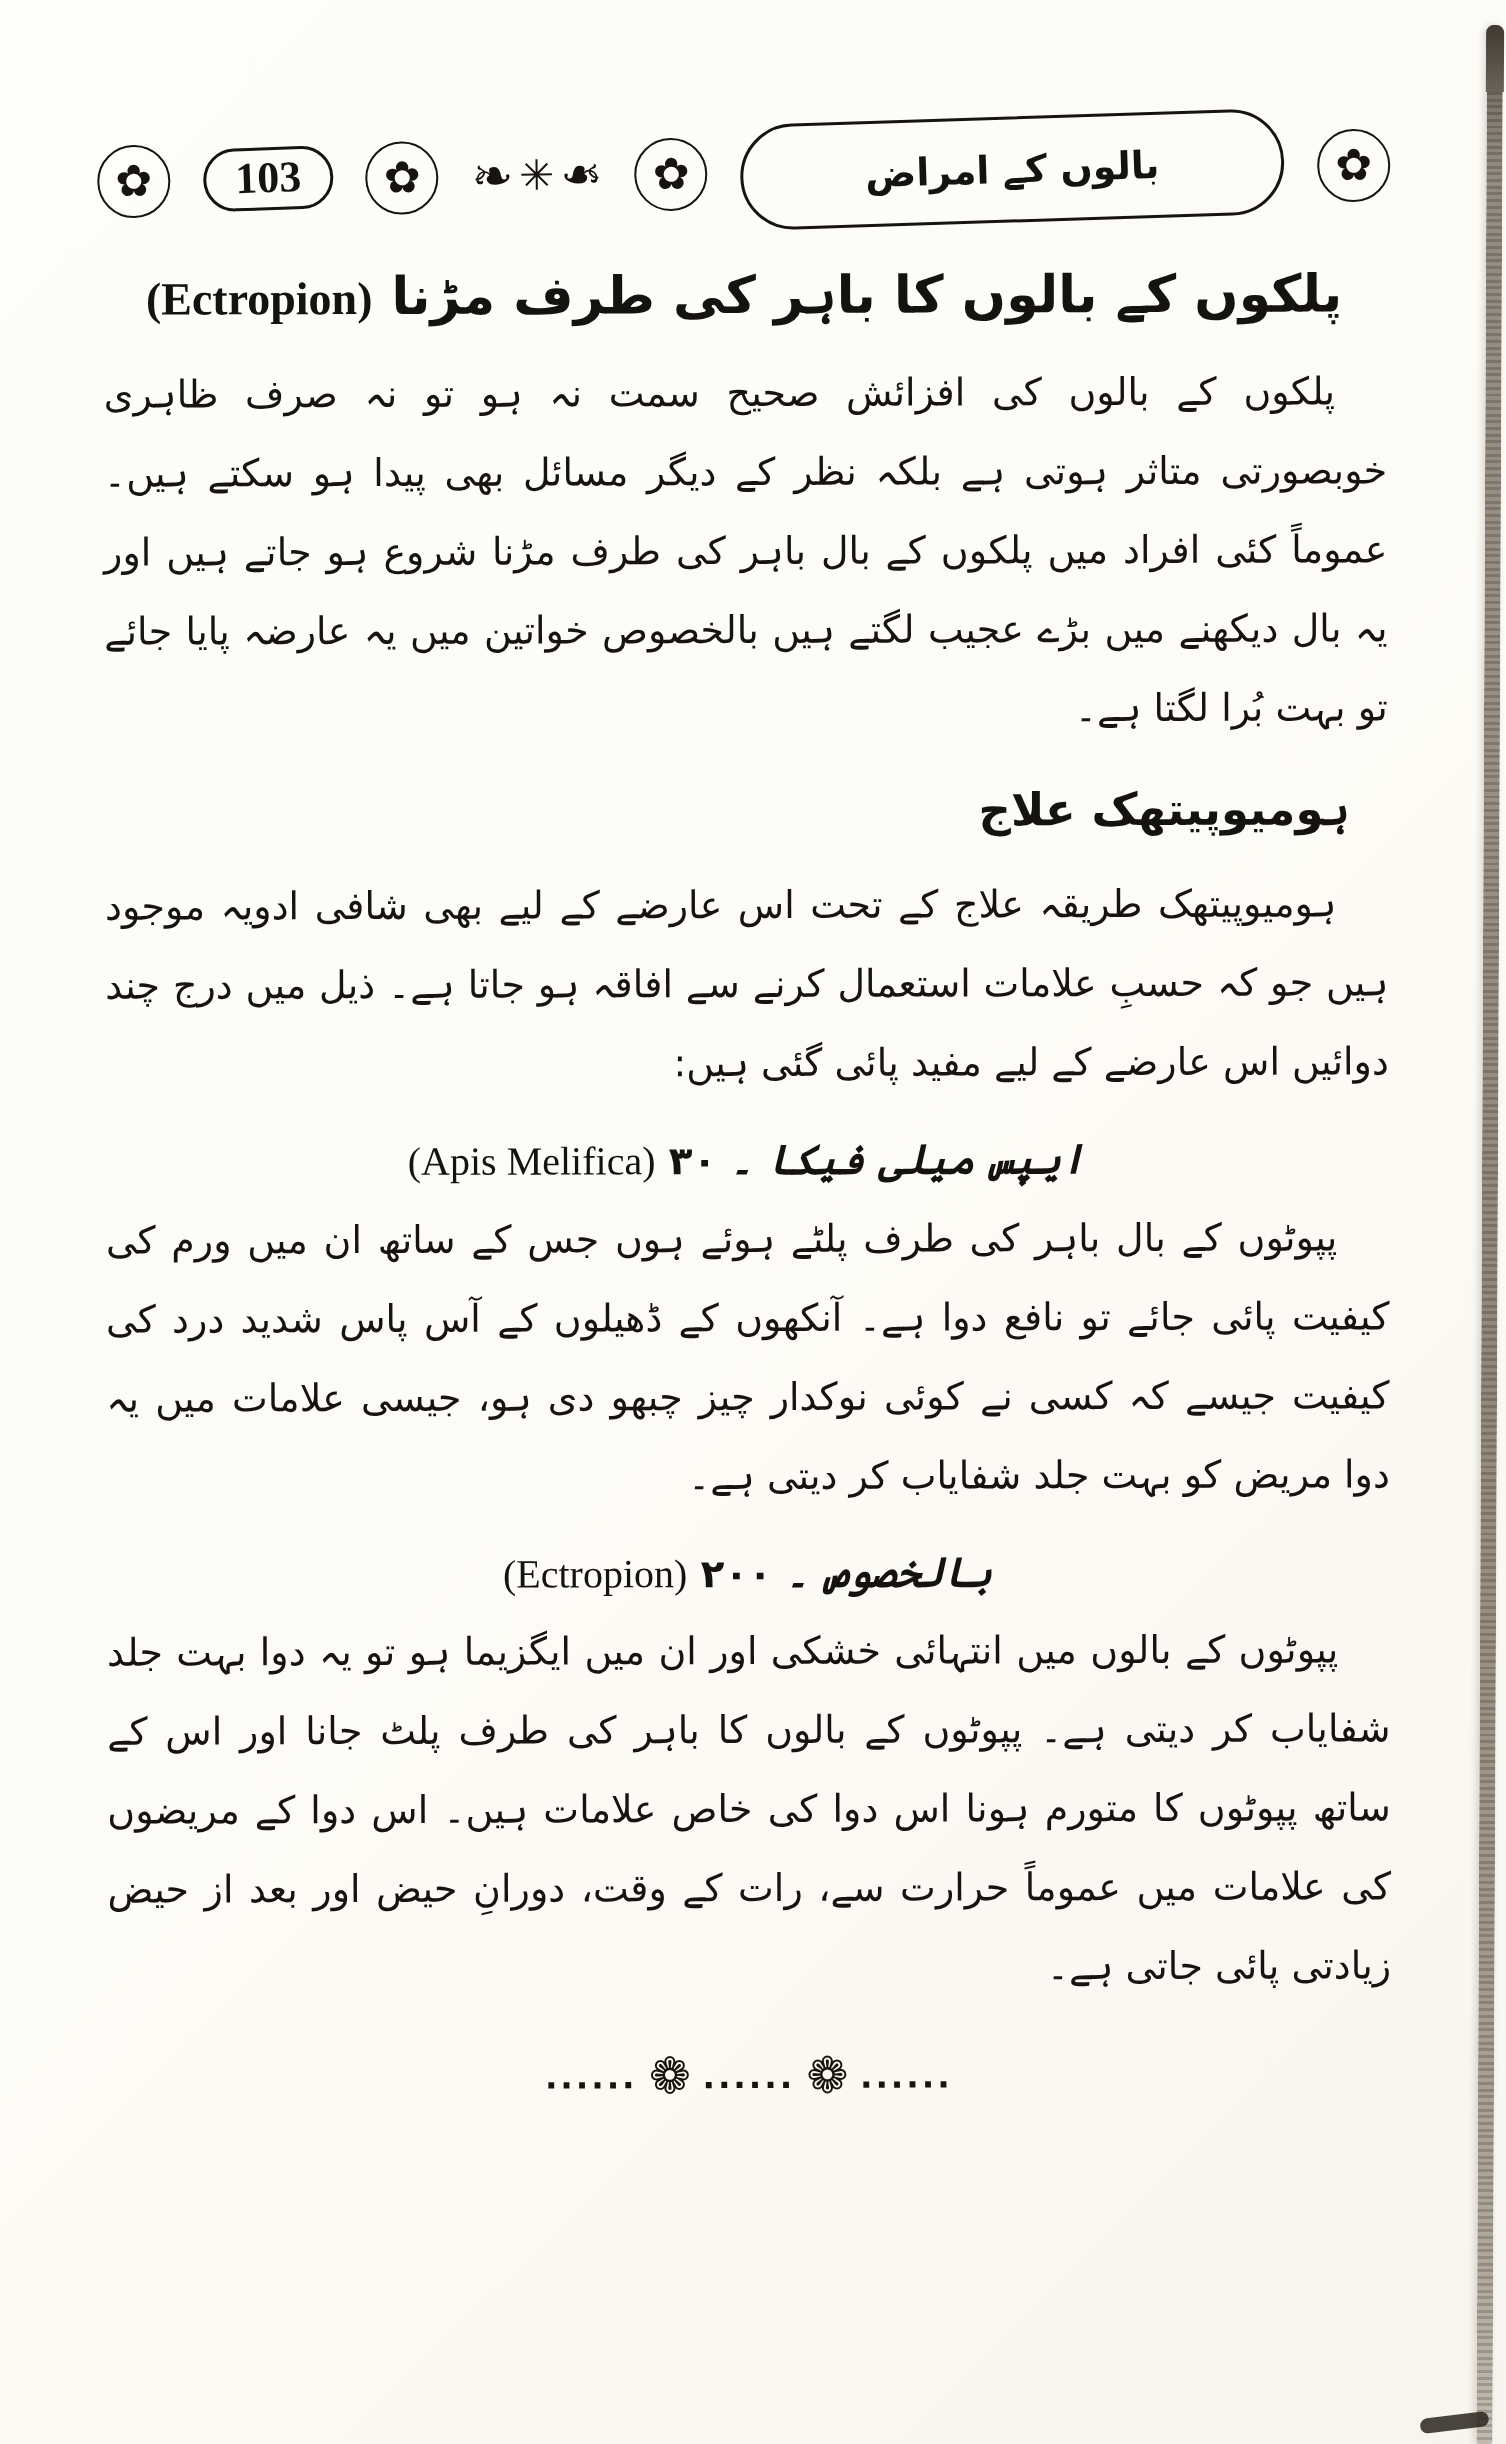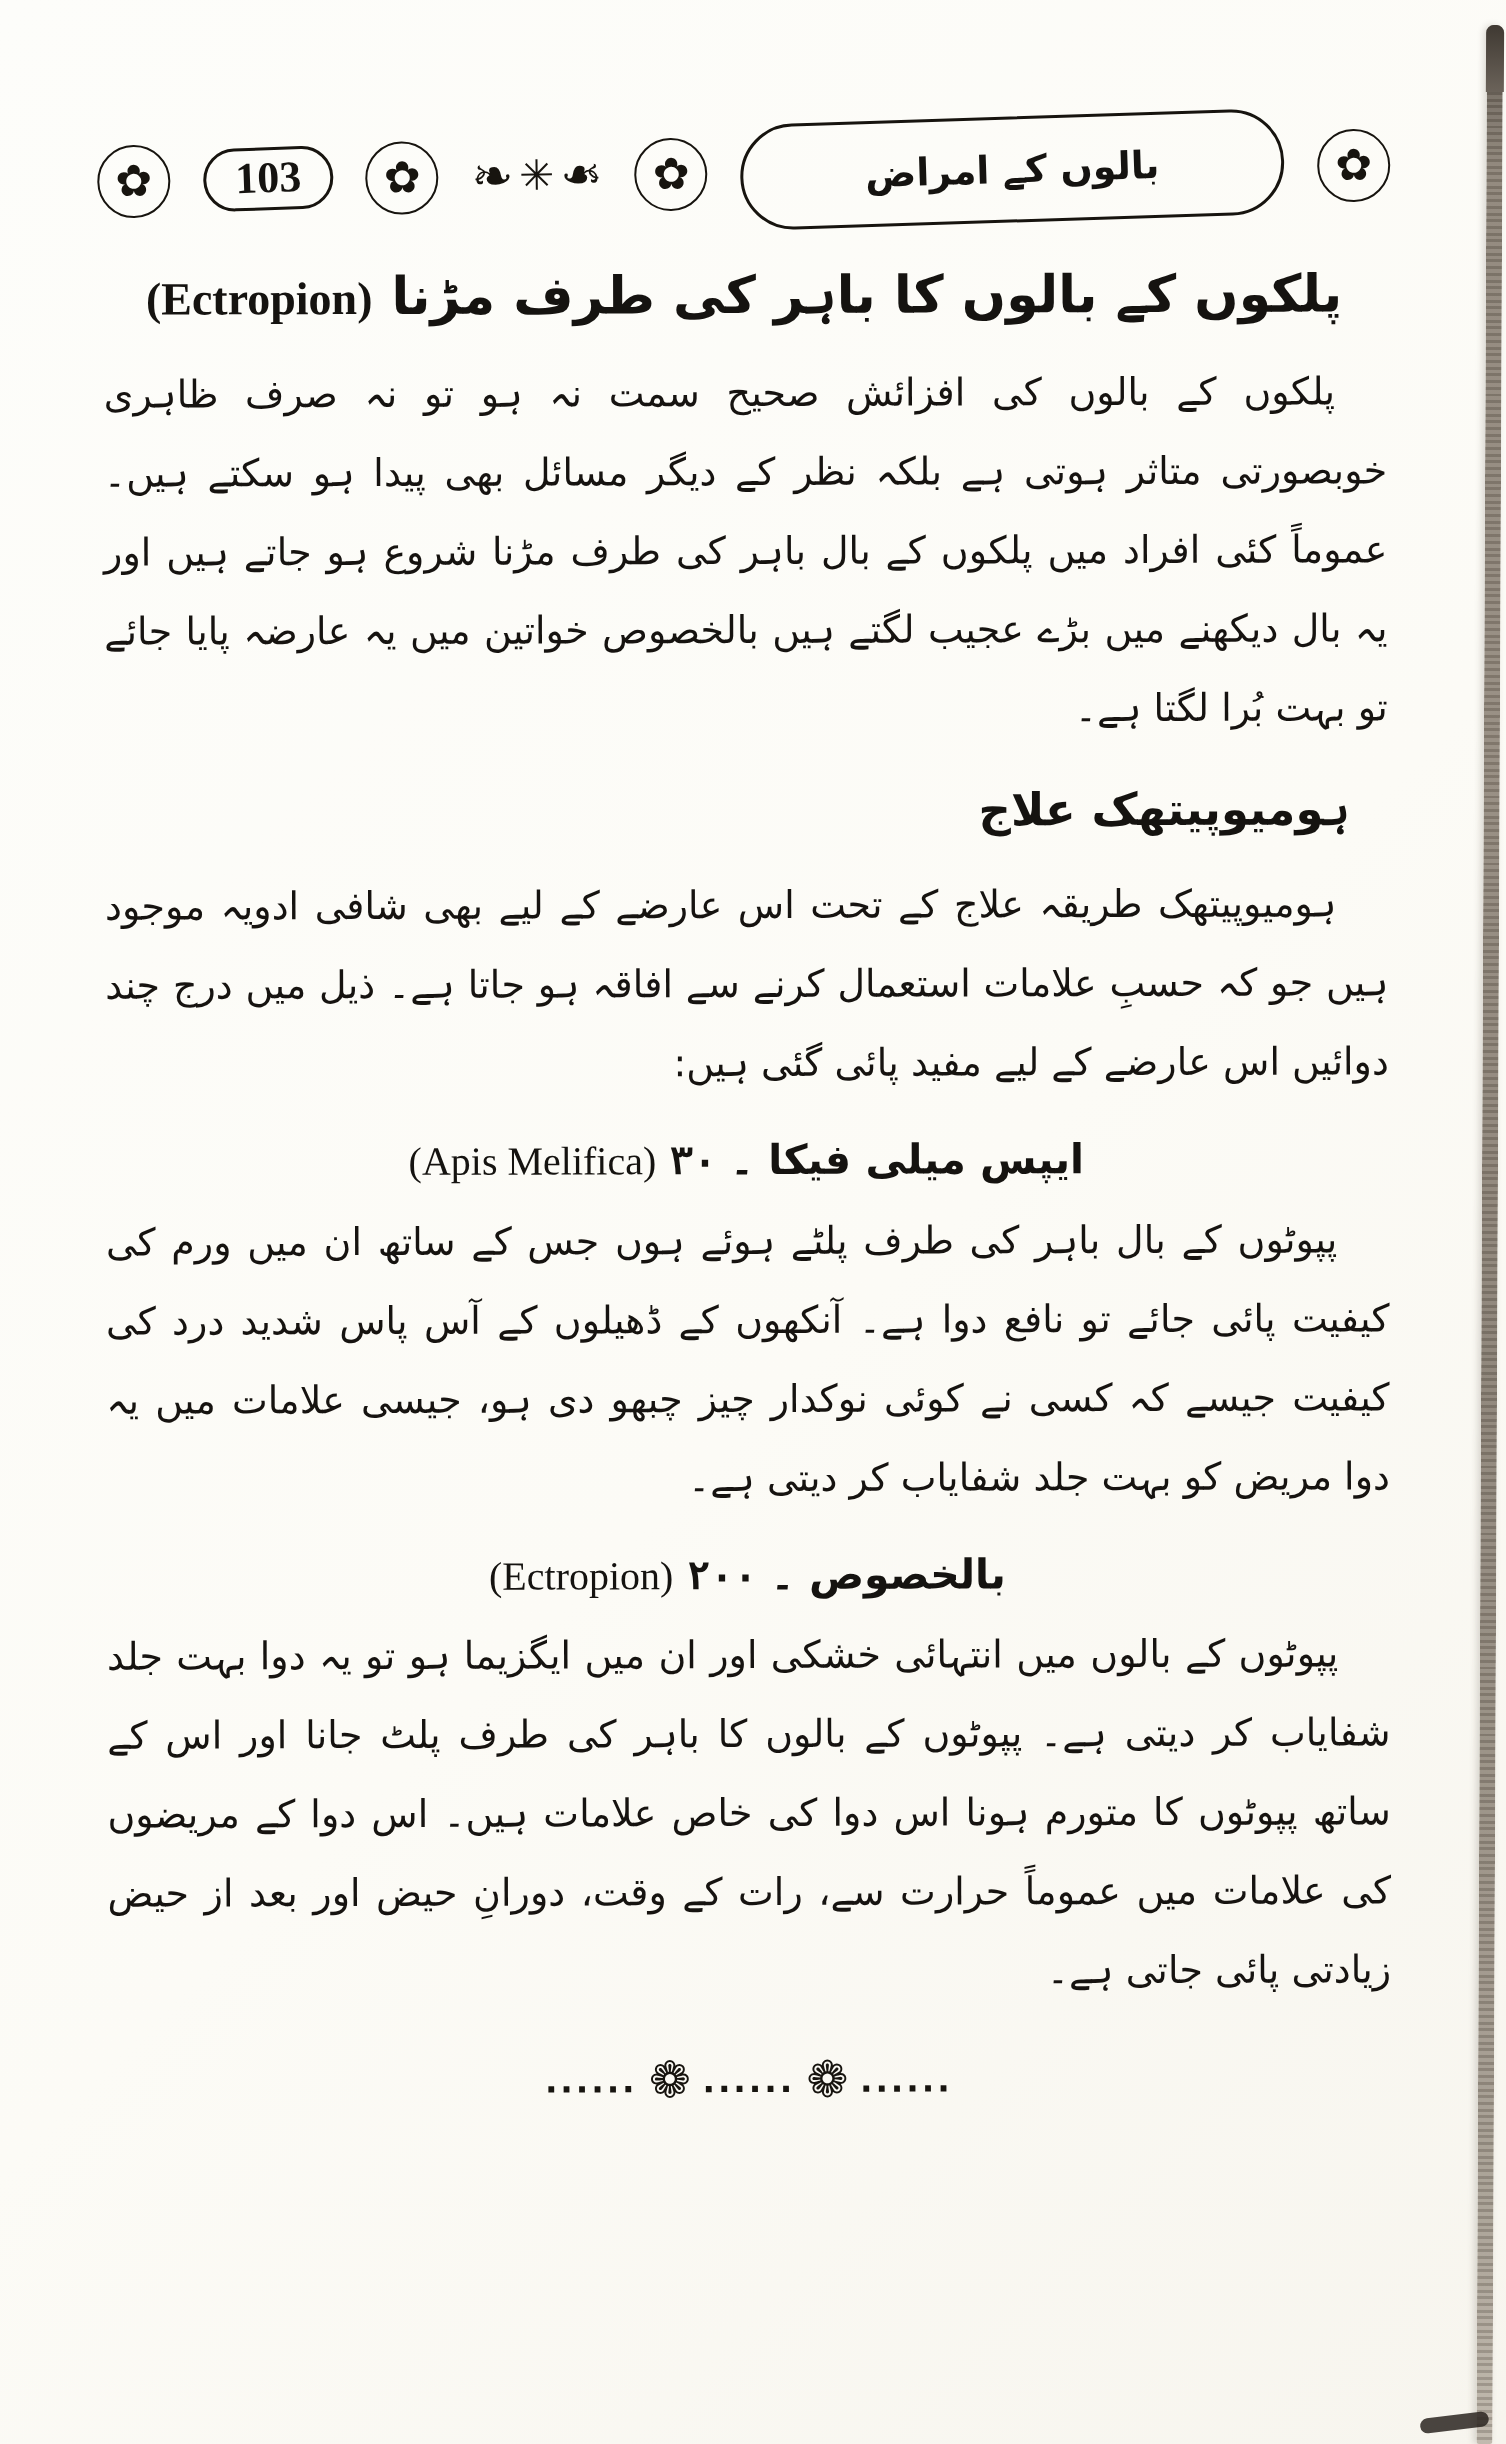--- a/index.html
+++ b/index.html
@@ -114,22 +114,22 @@
   }
 
   .remedy-head {
     margin: 33px 0 0;
     display: flex;
     direction: rtl;
     justify-content: center;
     align-items: baseline;
     gap: 13.4px;
   }
-  .remedy-head .r-urdu    { font-size: 41px; font-weight: bold; }
-  .remedy-head .r-potency { font-size: 39px; font-weight: bold; font-family: Liberation Mono, monospace; }
+  .remedy-head .r-urdu    { font-size: 41px; font-weight: bold; font-style: italic; }
+  .remedy-head .r-potency { font-size: 39px; font-weight: bold; }
   .remedy-head .r-latin   { font-size: 40px; font-weight: normal; }
 
   .remedy-desc { margin-top: 15.4px; }
 
   
   .footer-divider {
     margin-top: 44px;
     display: flex;
     justify-content: center;
     align-items: center;

